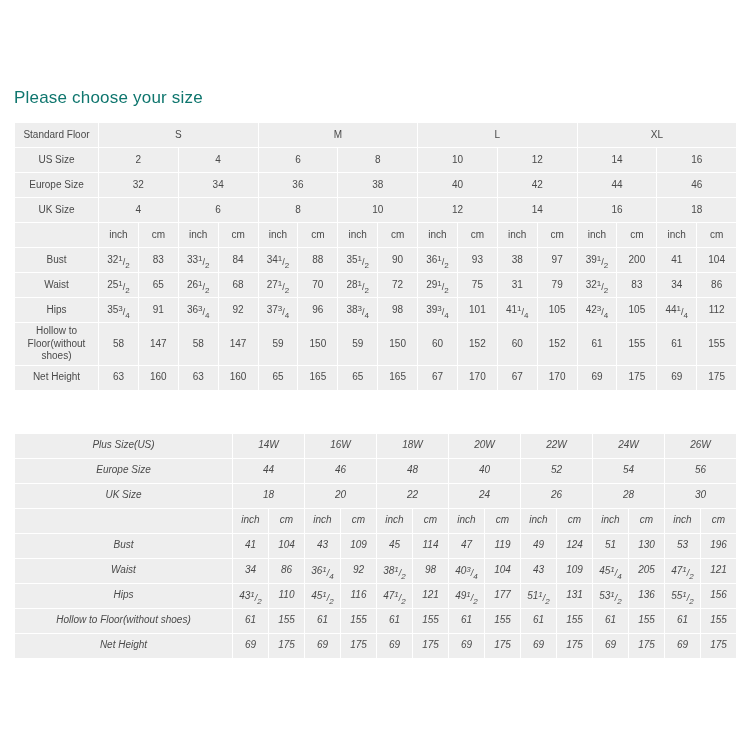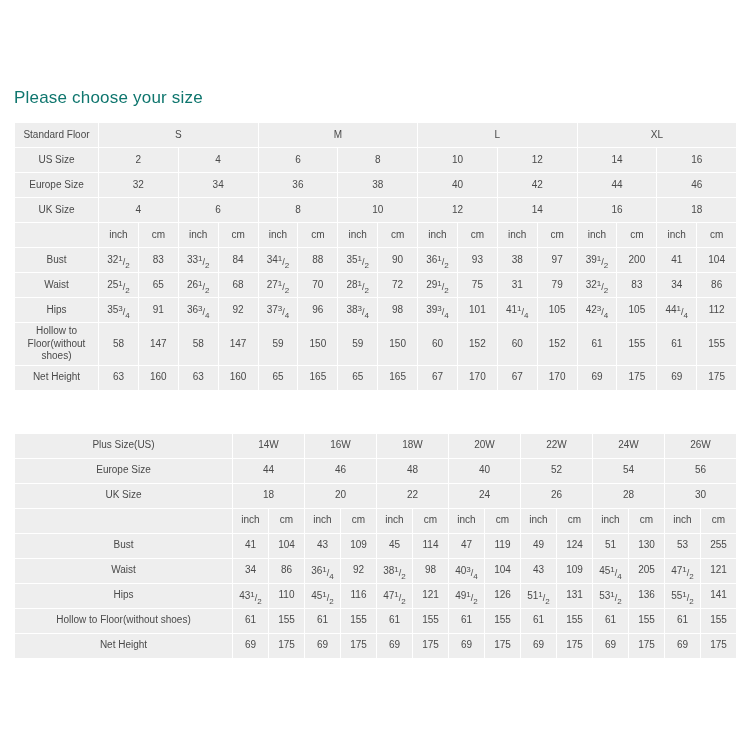--- a/index.html
+++ b/index.html
@@ -67,21 +67,21 @@
     vertical-align: middle;
     position: relative;
     top: -1px;
     margin-top: 7px;
   }
   .frac sup { font-size: 8px; vertical-align: super; line-height: 0; }
   .frac sub { font-size: 8px; vertical-align: sub; line-height: 0; }
   .gap {
     height: 22px;
   }
-  .tbl-wrap2 { margin-top: 20px; }
+  .tbl-wrap2 { margin-top: 20px; font-style: italic; }
 </style>
 </head>
 <body>
 
 <div class="page">
 
   <h1 class="title">Please choose your size</h1>
 
   <table class="size-table">
     <colgroup>
@@ -309,21 +309,21 @@
           <td class="lightcell">109</td>
           <td class="lightcell">45</td>
           <td class="lightcell">114</td>
           <td class="lightcell">47</td>
           <td class="lightcell">119</td>
           <td class="lightcell">49</td>
           <td class="lightcell">124</td>
           <td class="lightcell">51</td>
           <td class="lightcell">130</td>
           <td class="lightcell">53</td>
-          <td class="lightcell">255</td>
+          <td class="lightcell">196</td>
         </tr>
         <tr>
           <td class="rowhdr">Waist</td>
           <td class="lightcell">34</td>
           <td class="lightcell">86</td>
           <td class="lightcell">36<span class="frac"><sup>1</sup>/<sub>4</sub></span></td>
           <td class="lightcell">92</td>
           <td class="lightcell">38<span class="frac"><sup>1</sup>/<sub>2</sub></span></td>
           <td class="lightcell">98</td>
           <td class="lightcell">40<span class="frac"><sup>3</sup>/<sub>4</sub></span></td>
@@ -337,27 +337,27 @@
         </tr>
         <tr>
           <td class="rowhdr">Hips</td>
           <td class="lightcell">43<span class="frac"><sup>1</sup>/<sub>2</sub></span></td>
           <td class="lightcell">110</td>
           <td class="lightcell">45<span class="frac"><sup>1</sup>/<sub>2</sub></span></td>
           <td class="lightcell">116</td>
           <td class="lightcell">47<span class="frac"><sup>1</sup>/<sub>2</sub></span></td>
           <td class="lightcell">121</td>
           <td class="lightcell">49<span class="frac"><sup>1</sup>/<sub>2</sub></span></td>
-          <td class="lightcell">126</td>
+          <td class="lightcell">177</td>
           <td class="lightcell">51<span class="frac"><sup>1</sup>/<sub>2</sub></span></td>
           <td class="lightcell">131</td>
           <td class="lightcell">53<span class="frac"><sup>1</sup>/<sub>2</sub></span></td>
           <td class="lightcell">136</td>
           <td class="lightcell">55<span class="frac"><sup>1</sup>/<sub>2</sub></span></td>
-          <td class="lightcell">141</td>
+          <td class="lightcell">156</td>
         </tr>
         <tr>
           <td class="rowhdr">Hollow to Floor(without shoes)</td>
           <td class="lightcell">61</td>
           <td class="lightcell">155</td>
           <td class="lightcell">61</td>
           <td class="lightcell">155</td>
           <td class="lightcell">61</td>
           <td class="lightcell">155</td>
           <td class="lightcell">61</td>

